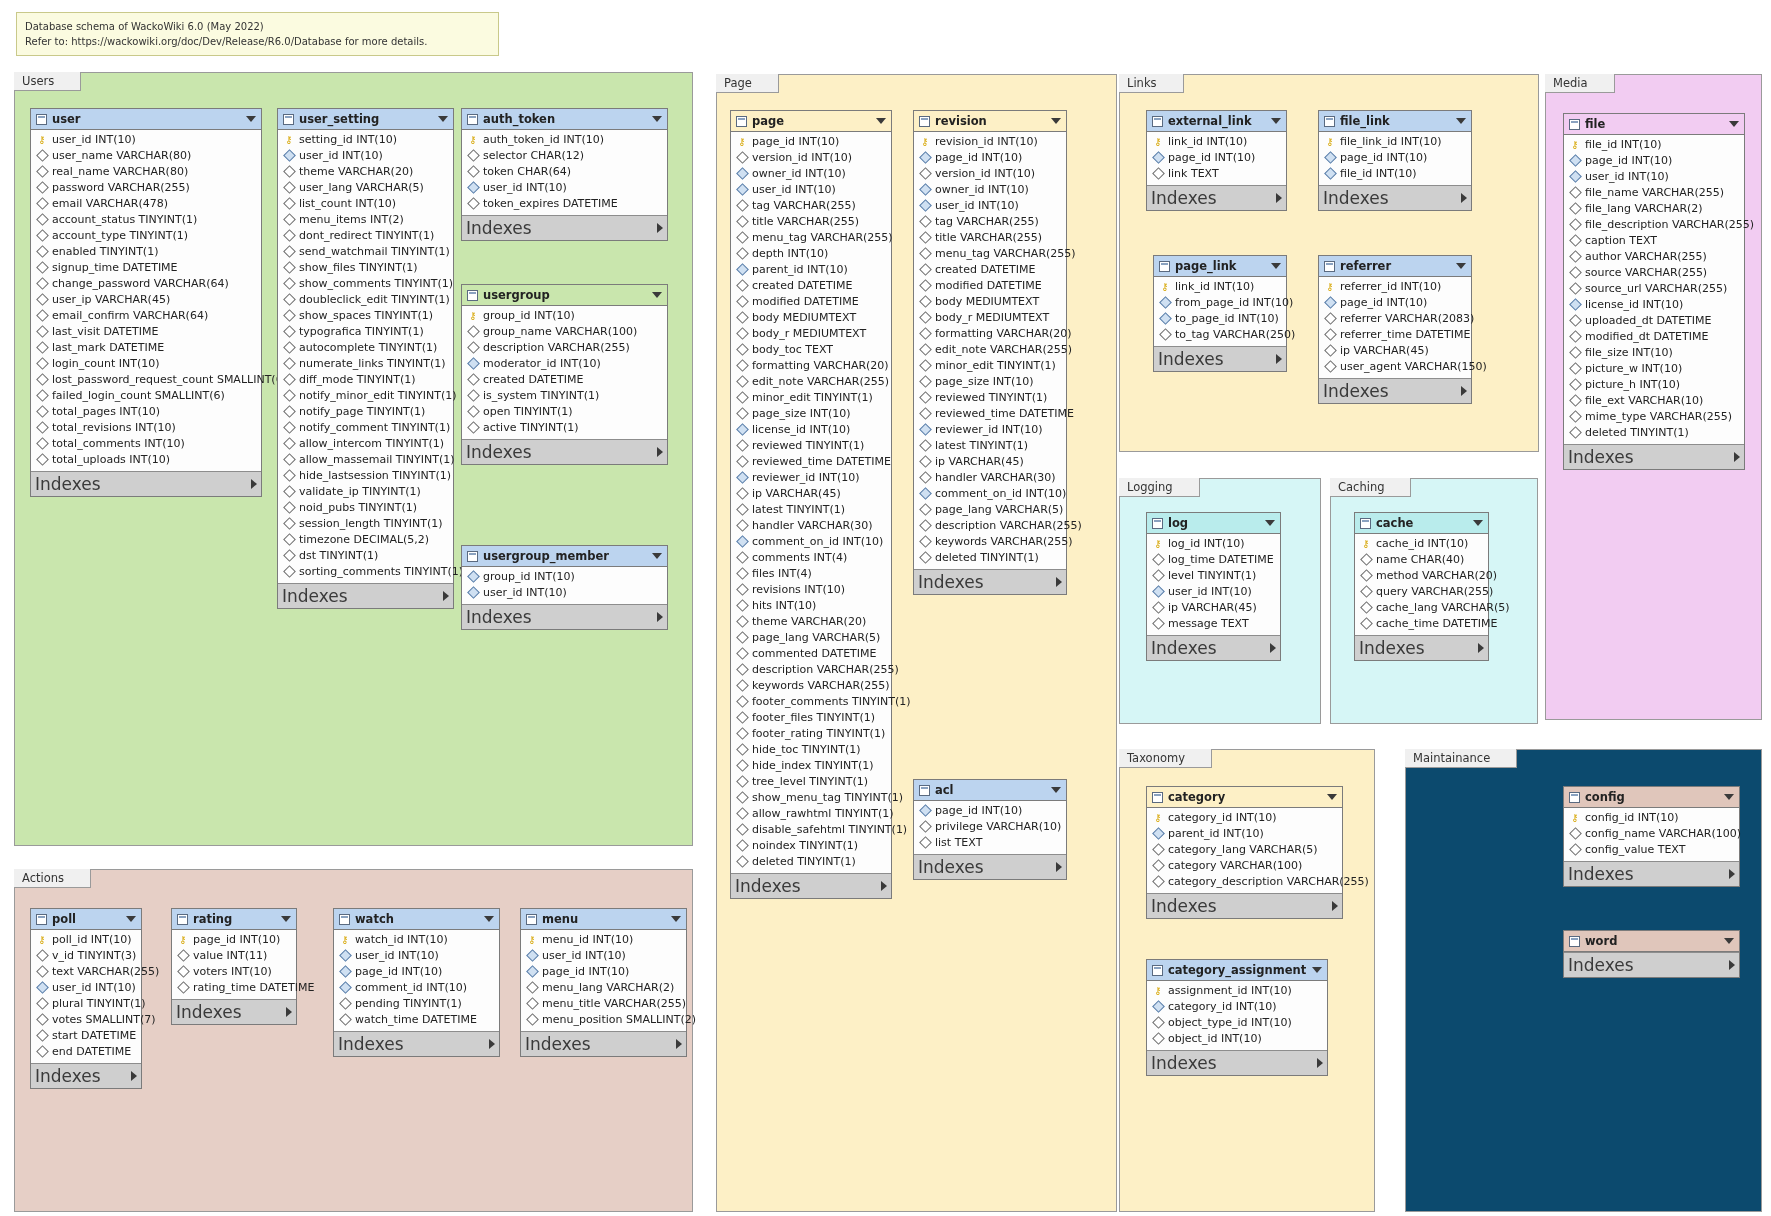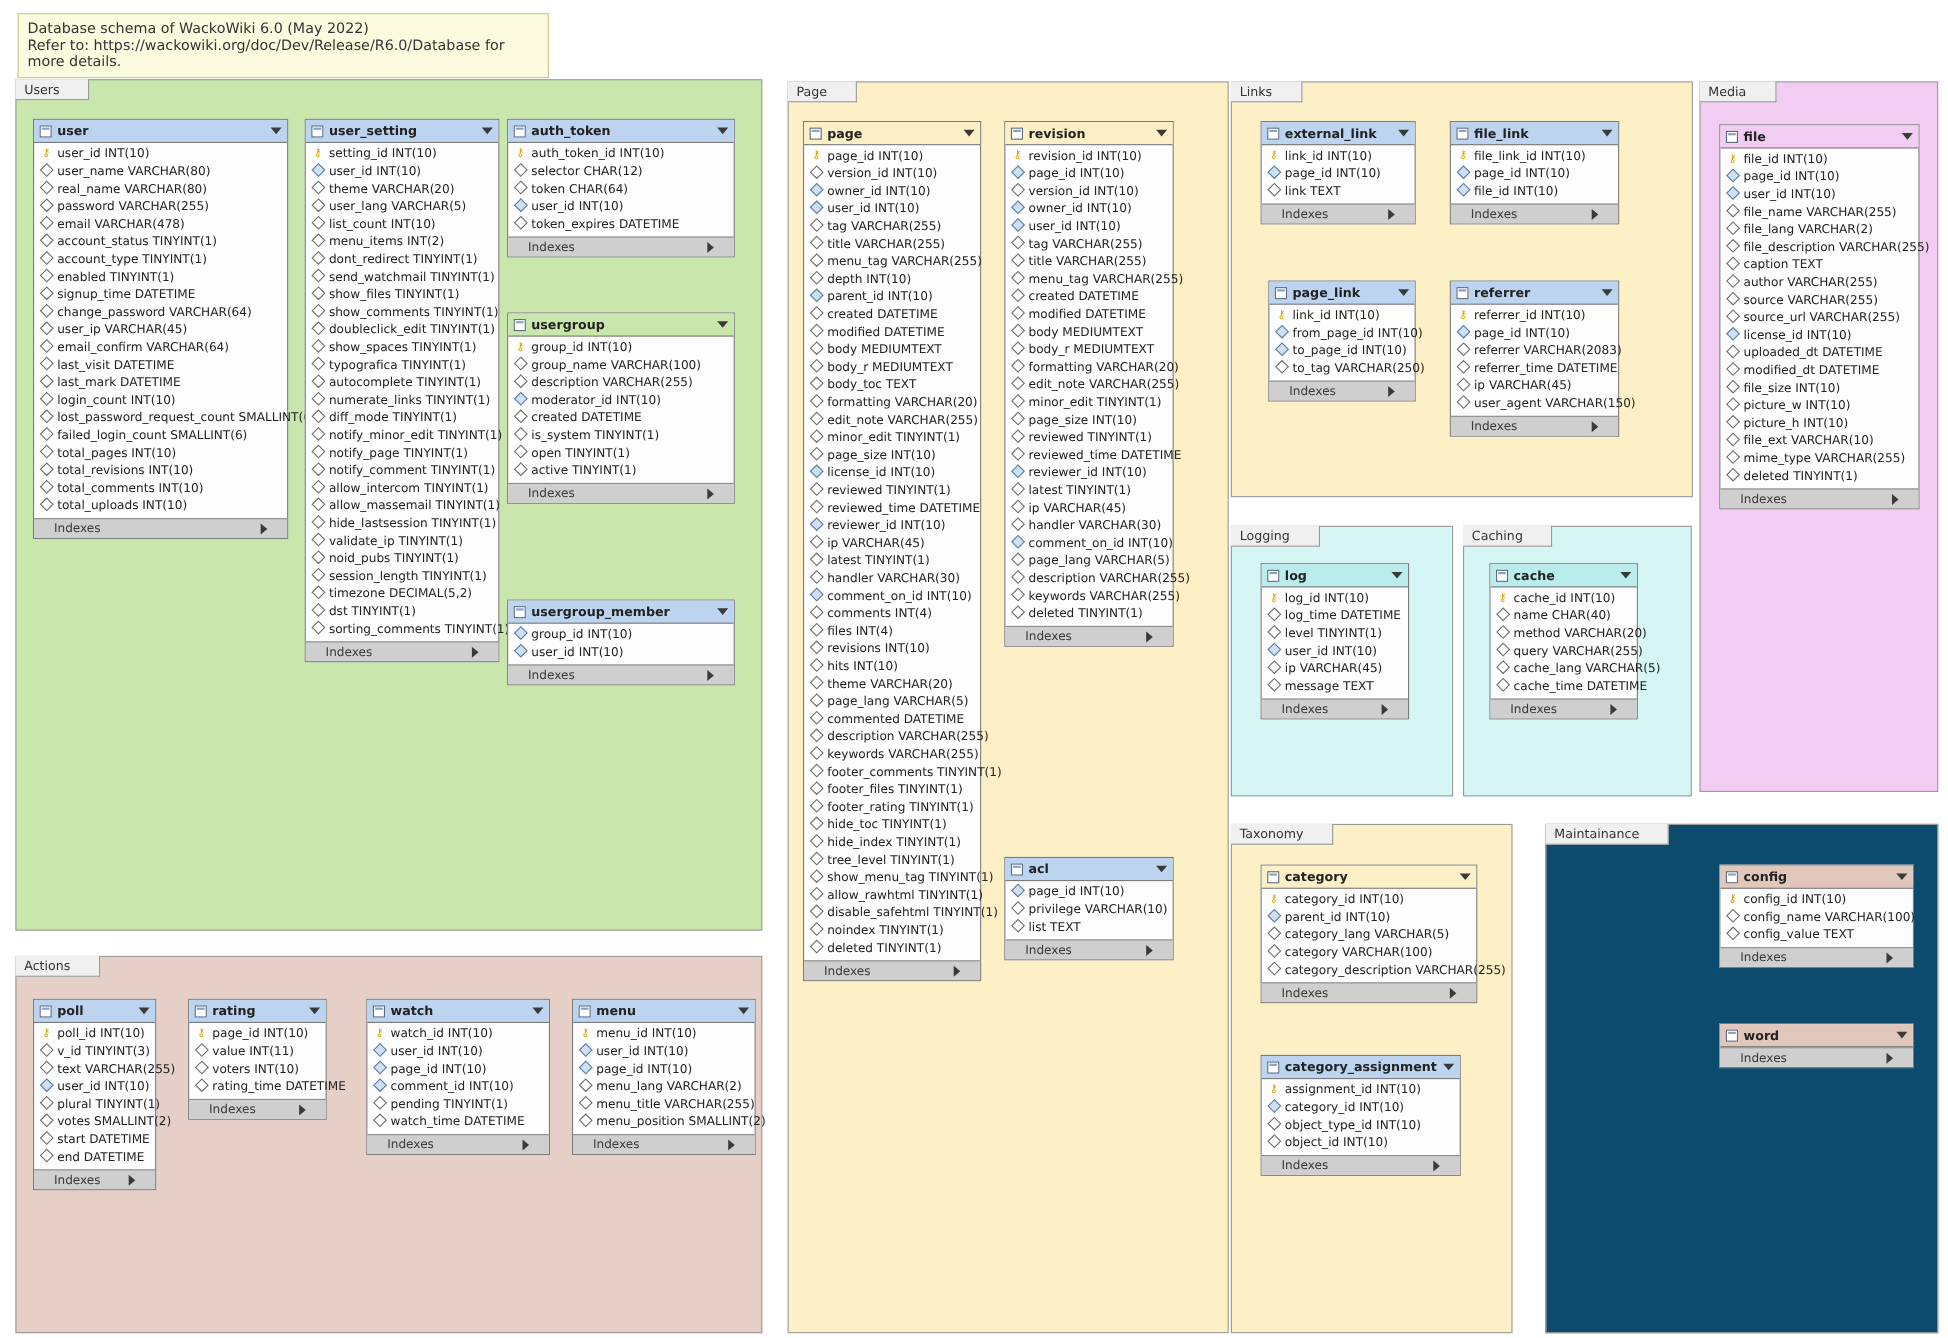--- a/index.html
+++ b/index.html
@@ -4,21 +4,21 @@
 <style>
   html,body{margin:0;padding:0;}
   body{
     width:1771px;height:1216px;background:#ffffff;
     font-family:"DejaVu Sans","Liberation Sans",sans-serif;
     font-size:11px;color:#222;position:relative;overflow:hidden;
   }
   .note{
     position:absolute;left:16px;top:12px;width:465px;
     background:#fbfbe0;border:1px solid #c9c98a;padding:6px 8px;
-    font-size:13px;line-height:15px;color:#333;
+    font-size:10px;line-height:15px;color:#333;
   }
   .group{position:absolute;border:1px solid #9a9a9a;}
   .group > .glabel{
     position:absolute;left:-1px;top:-1px;background:#f0f0f0;
     border:1px solid #9a9a9a;border-left:none;border-top:none;
     padding:2px 26px 2px 8px;font-size:11.5px;color:#333;
   }
   .g-users{background:#c9e6ad;}
   .g-page{background:#fdf0c6;}
   .g-links{background:#fdf0c6;}
@@ -67,21 +67,21 @@
   .key{color:#d6a500;}
   .diamond{
     width:7px;height:7px;border:1px solid #6d6d6d;background:#fff;
     transform:rotate(45deg);display:inline-block;margin:0 1px;
   }
   .diamond.fk{background:#cfe0f2;border-color:#5a7ea8;}
   .ctext{flex:1 1 auto;}
   .idx{
     display:flex;align-items:center;justify-content:space-between;
     background:#cfcfcf;border-top:1px solid #8d8d8d;
-    padding:2px 18px;font-size:11px;color:#3a3a3a;
+    padding:2px 4px;font-size:17px;color:#3a3a3a;
   }
   .idxarrow{
     width:0;height:0;border-top:5px solid transparent;border-bottom:5px solid transparent;
     border-left:6px solid #3a3a3a;
   }
 </style>
 </head>
 <body>
 
 <div class="note">
@@ -1199,21 +1199,21 @@
       <div class="col">
         <span class="kmark"><span class="diamond fk"></span></span>
         <span class="ctext">user_id INT(10)</span>
       </div>
       <div class="col">
         <span class="kmark"><span class="diamond"></span></span>
         <span class="ctext">plural TINYINT(1)</span>
       </div>
       <div class="col">
         <span class="kmark"><span class="diamond"></span></span>
-        <span class="ctext">votes SMALLINT(2)</span>
+        <span class="ctext">votes SMALLINT(7)</span>
       </div>
       <div class="col">
         <span class="kmark"><span class="diamond"></span></span>
         <span class="ctext">start DATETIME</span>
       </div>
       <div class="col">
         <span class="kmark"><span class="diamond"></span></span>
         <span class="ctext">end DATETIME</span>
       </div>
     </div>

